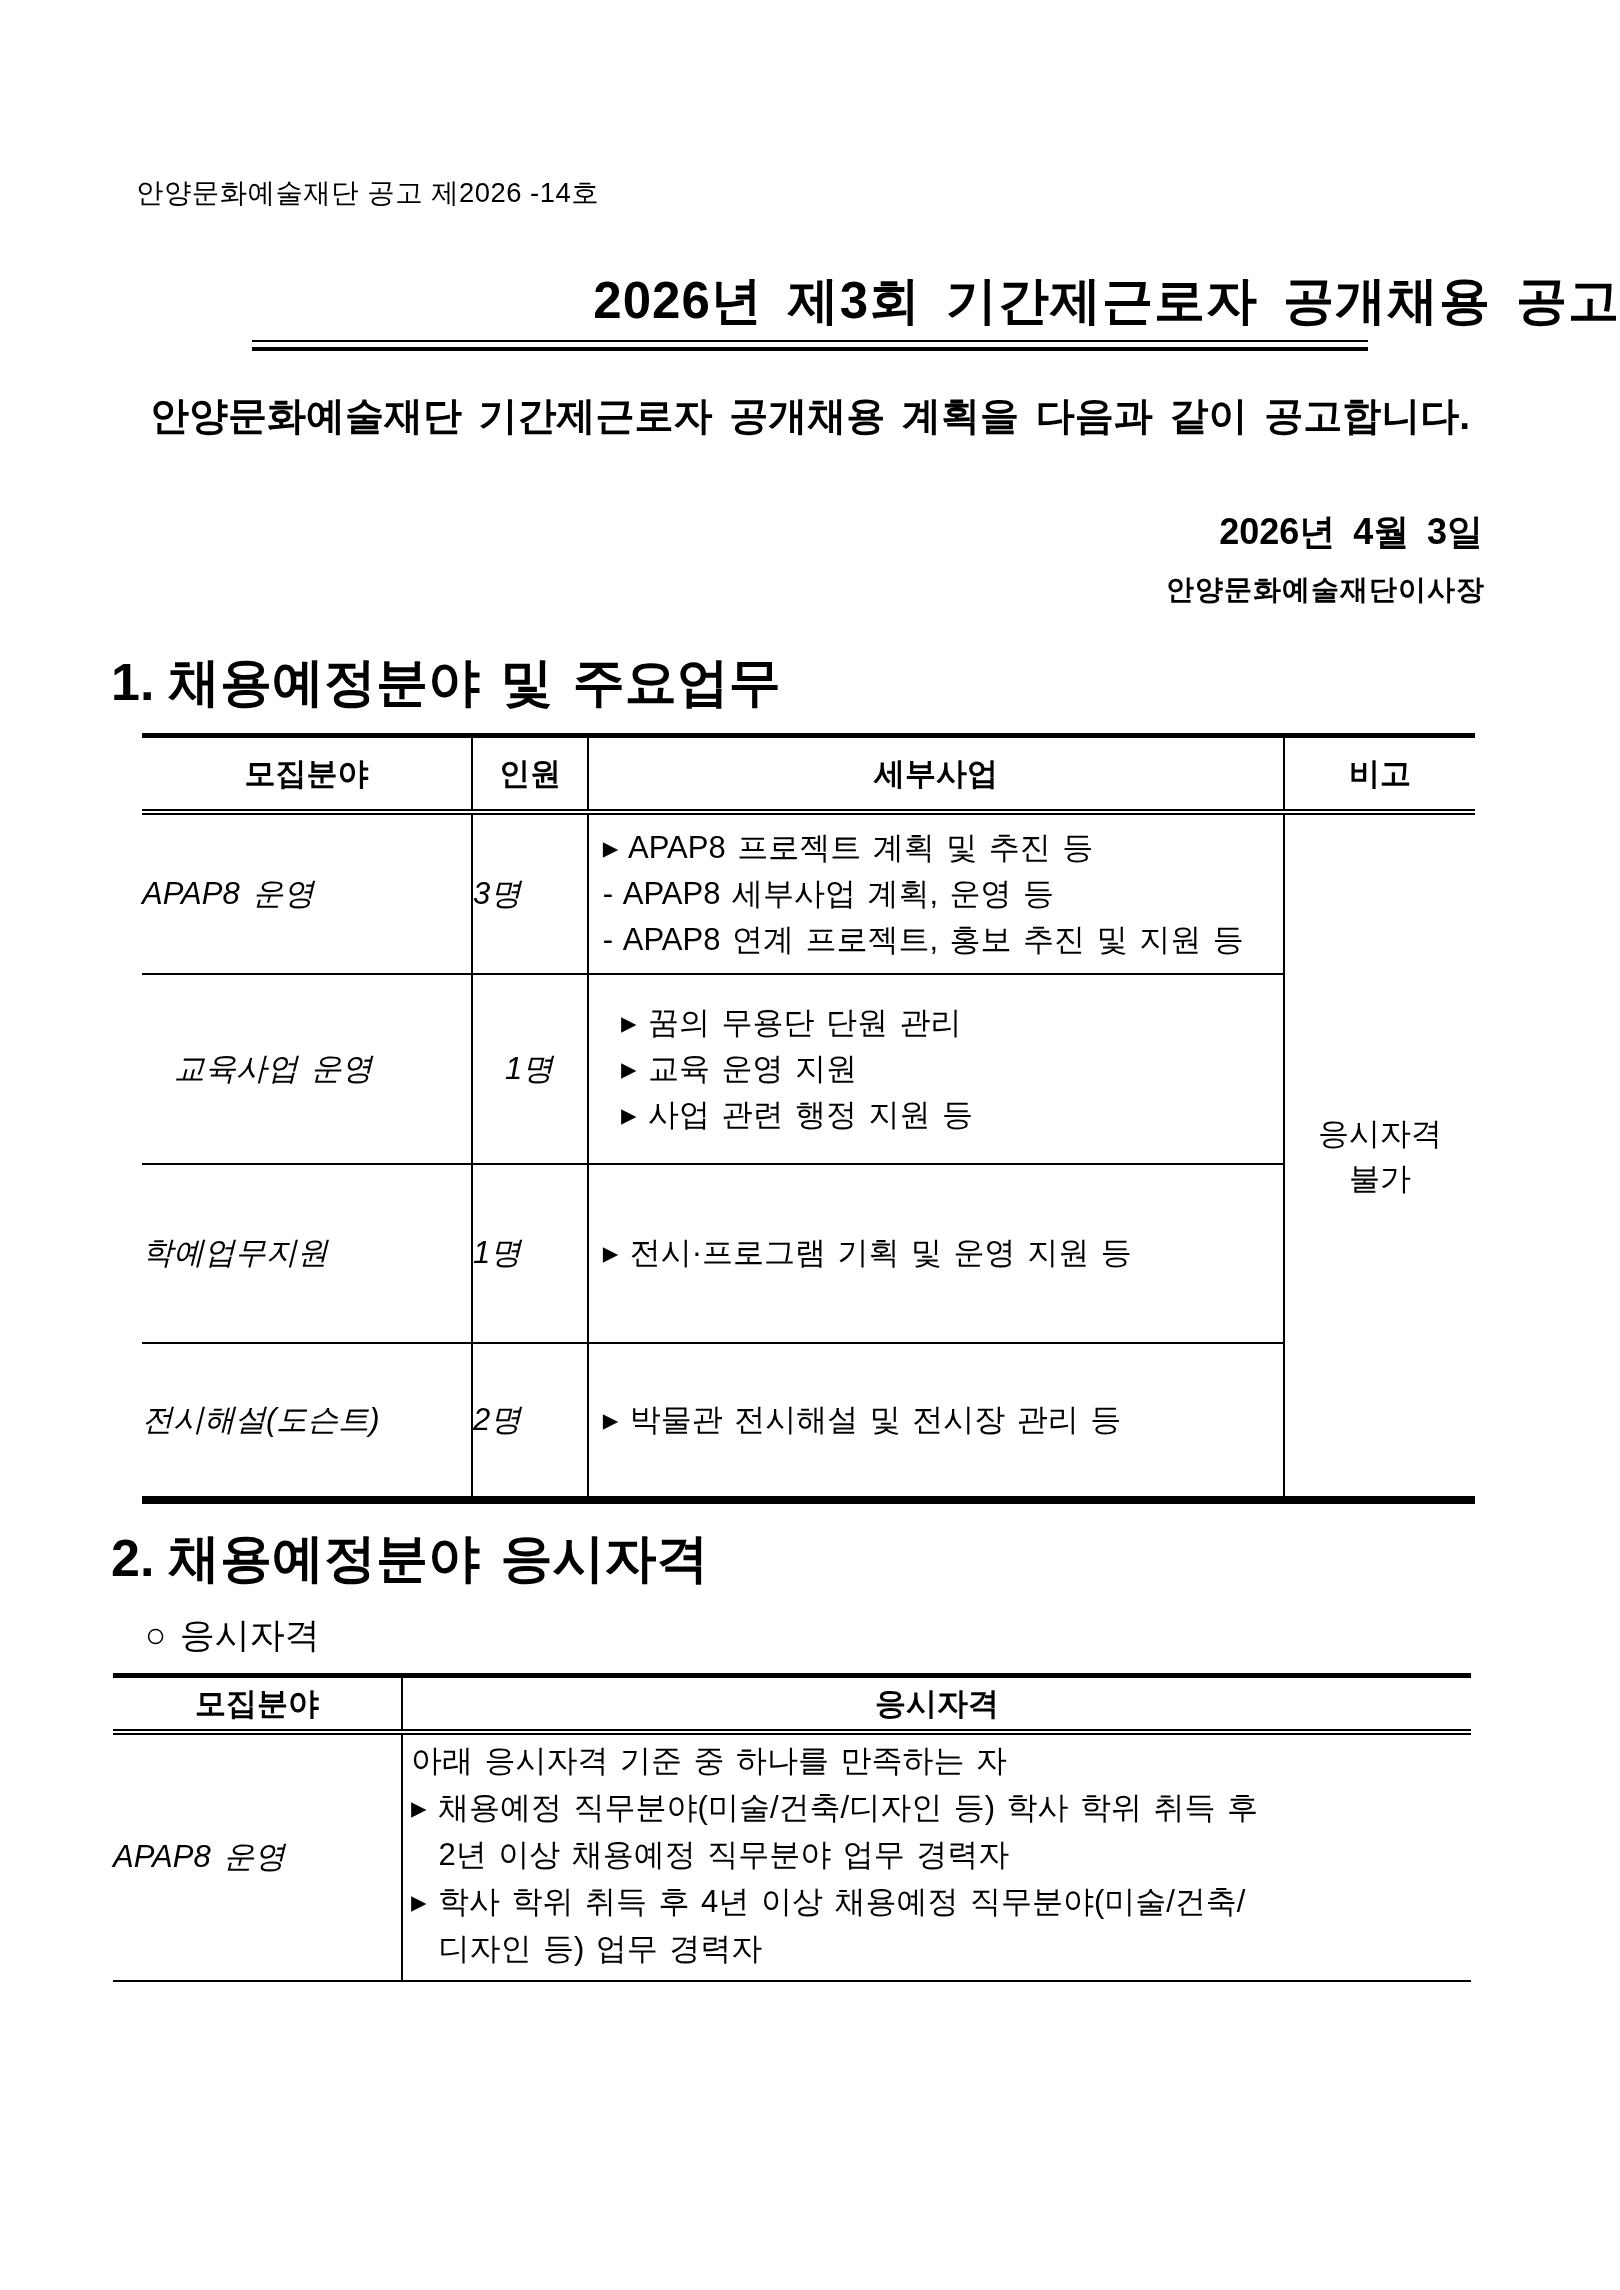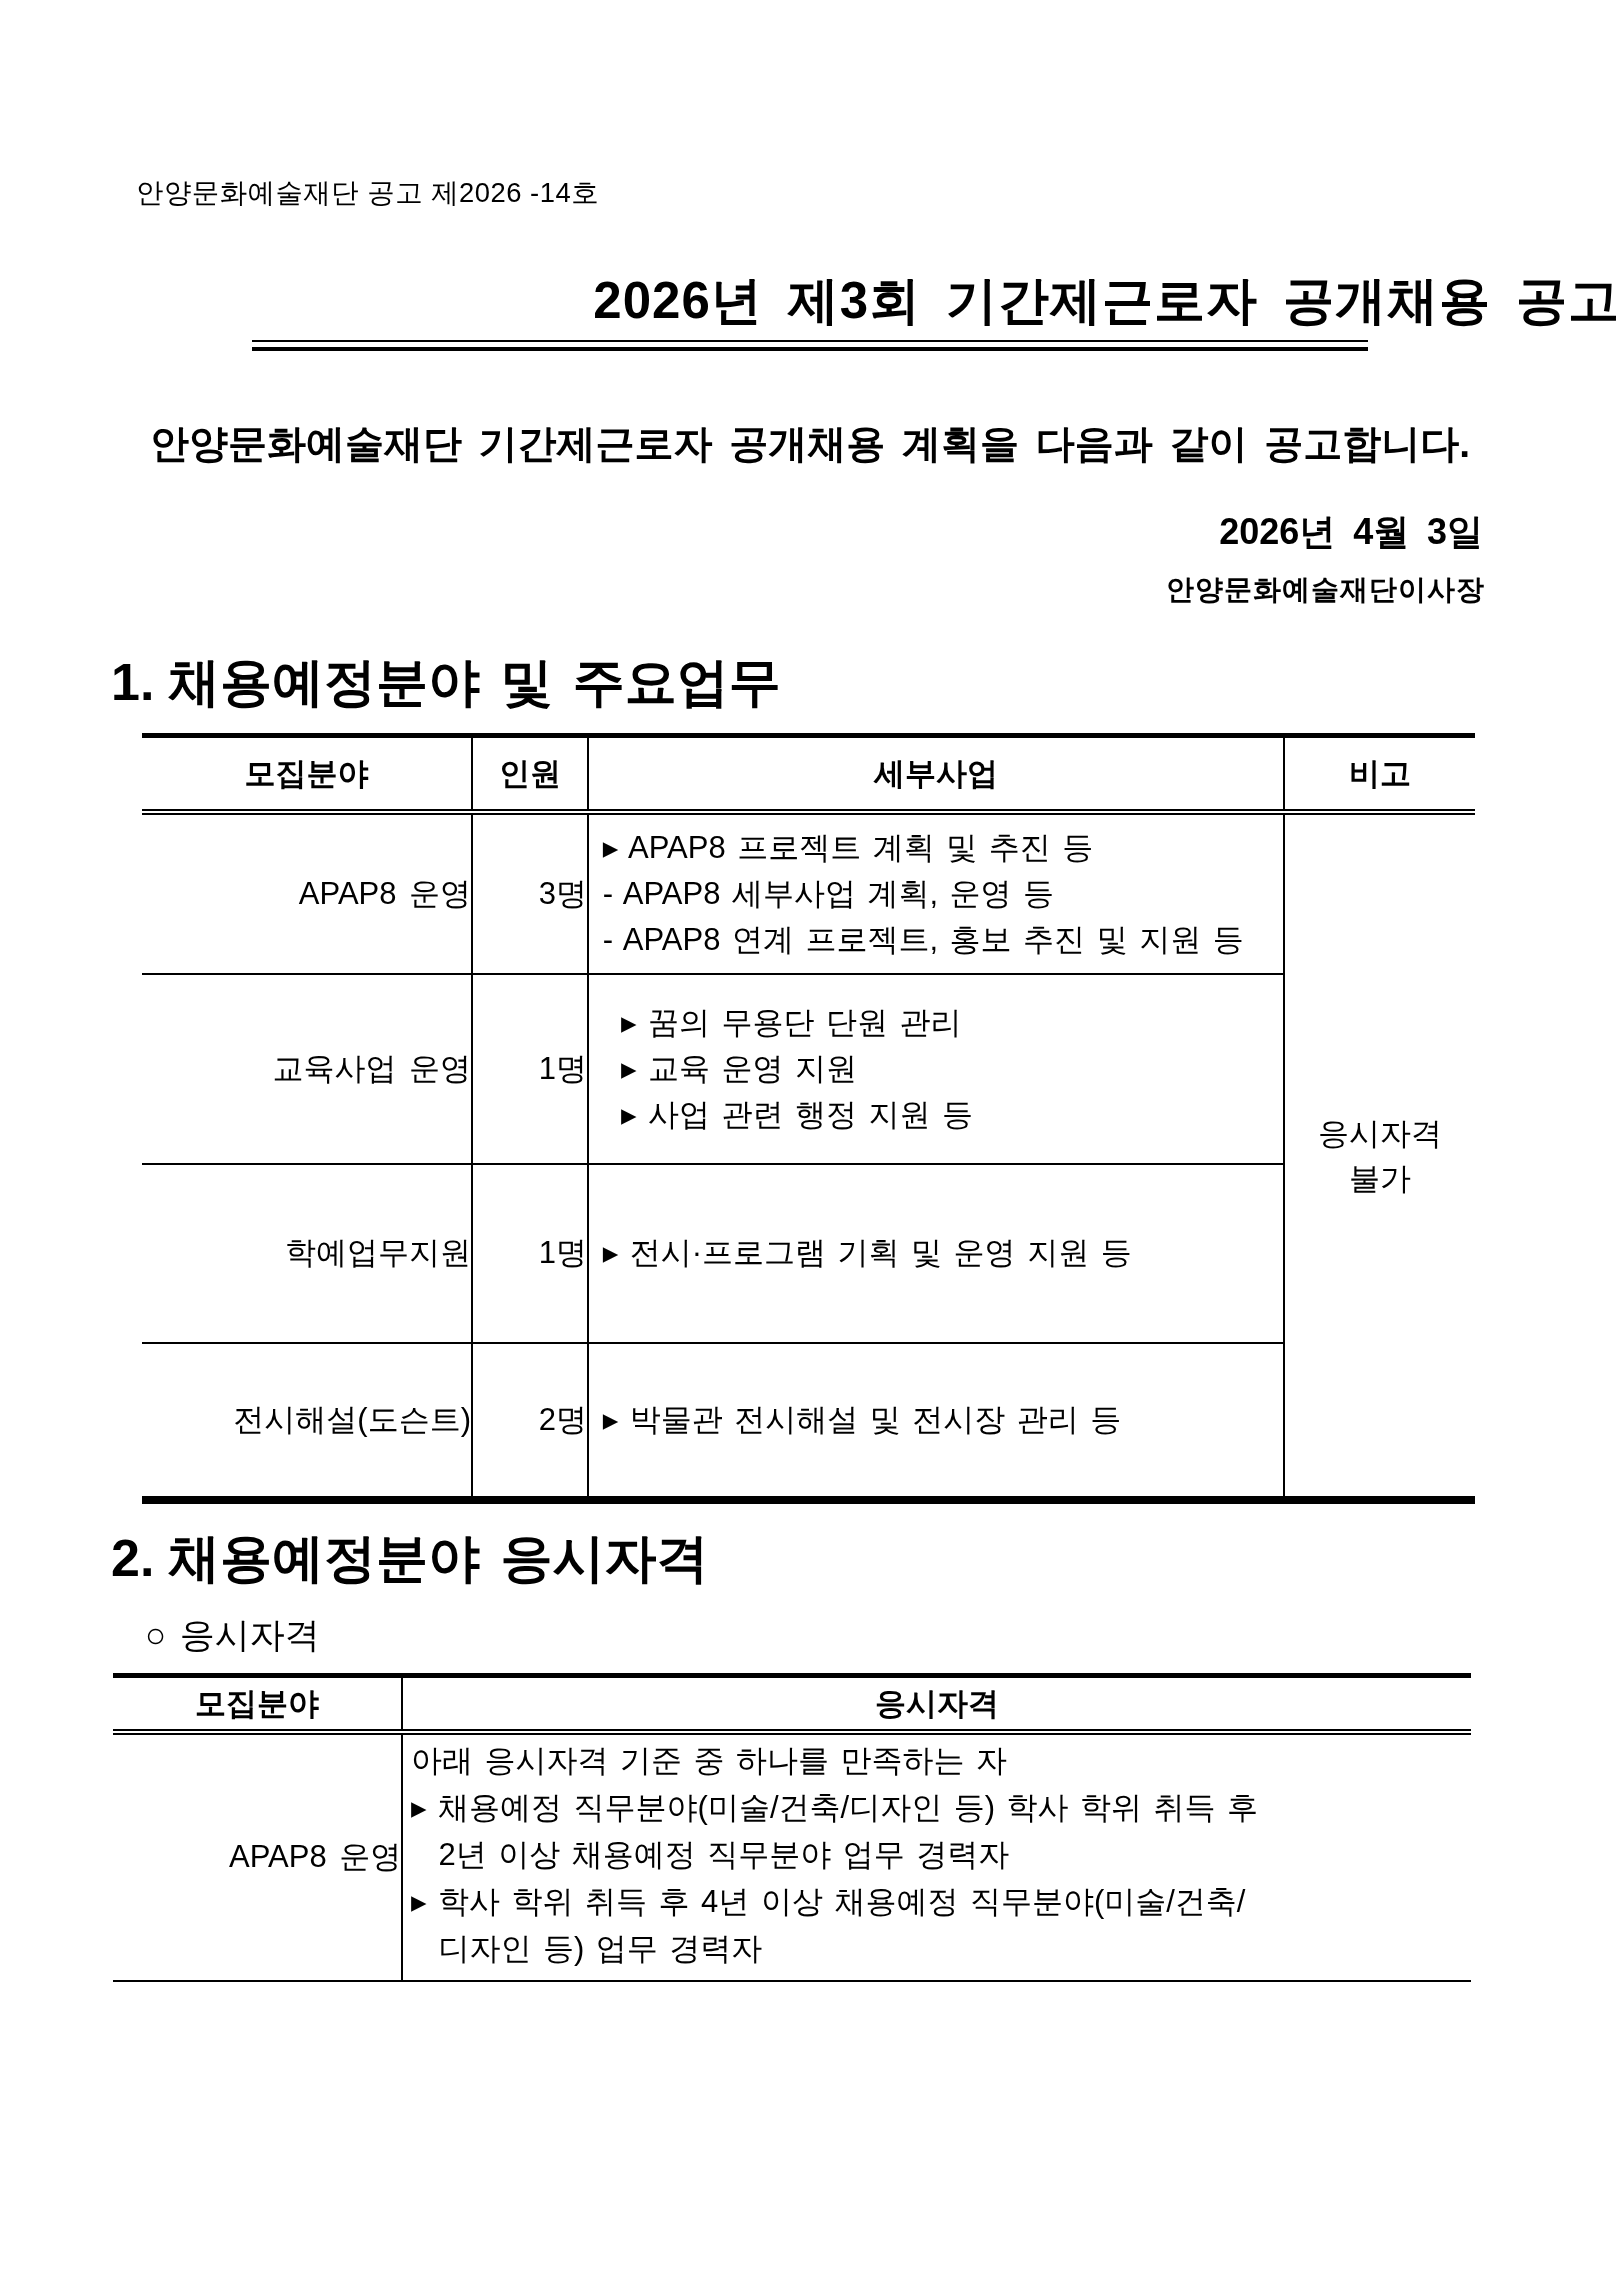--- a/index.html
+++ b/index.html
@@ -26,21 +26,20 @@
     height:4.9px;
     border-top:2px solid #000;
     border-bottom:4.9px solid #000;
   }
 
   .subtitle {
     left:0; top:391px; width:1620px;
     text-align:center;
     font-size:39px; font-weight:bold; line-height:49px;
     word-spacing:5.9px;
-    margin-top:28px;
   }
 
   .date   { right:137px; top:508px; font-size:36px; font-weight:bold; word-spacing:7.8px; }
   .issuer { right:135px; top:571px; font-size:28px; font-weight:bold; letter-spacing:1px; }
 
   .sec-heading { font-size:52px; font-weight:bold; line-height:47px; word-spacing:5.9px; }
   .sec1-heading { left:111px; top:659px; }
   .sec2-heading { left:111px; top:1535px; }
   .sec-heading .sec-num { margin-right:13.7px; }
 
@@ -59,21 +58,21 @@
     font-size:31px; font-weight:bold; text-align:center;
   }
   .table1 td { border-bottom:2px solid #000; }
   .table1 th + th, .table1 td + td { border-left:2px solid #000; }
   .table1 tr.r1 td { height:133px; }
   .table1 tr.r2 td { height:169px;padding-left:32px; }
   .table1 tr.r3 td { height:157px; }
   .table1 tr.r4 td { height:133px; }
   .table1 tr.r4 td { border-bottom:8.8px solid #000; }
   .table1 td.note-cell { border-bottom:8.8px solid #000; }
-  .cell-center { text-align:right; word-spacing:3.9px; }
+  .cell-center { text-align:left; word-spacing:3.9px;font-style:italic; }
   .duties { text-align:left; padding:9.8px 7.8px 9.8px 13.7px; word-spacing:2.9px; }
   .duties .duty-line { line-height:46px; }
   .note-cell { text-align:center; line-height:45px; word-spacing:3.9px; }
 
   
   .table2 { left:113px; top:1673px; width:1358px; font-size:31px; }
   .table2 th {
     border-top:5.9px solid #000;
     border-bottom:6.9px double #000;
     height:51px;

